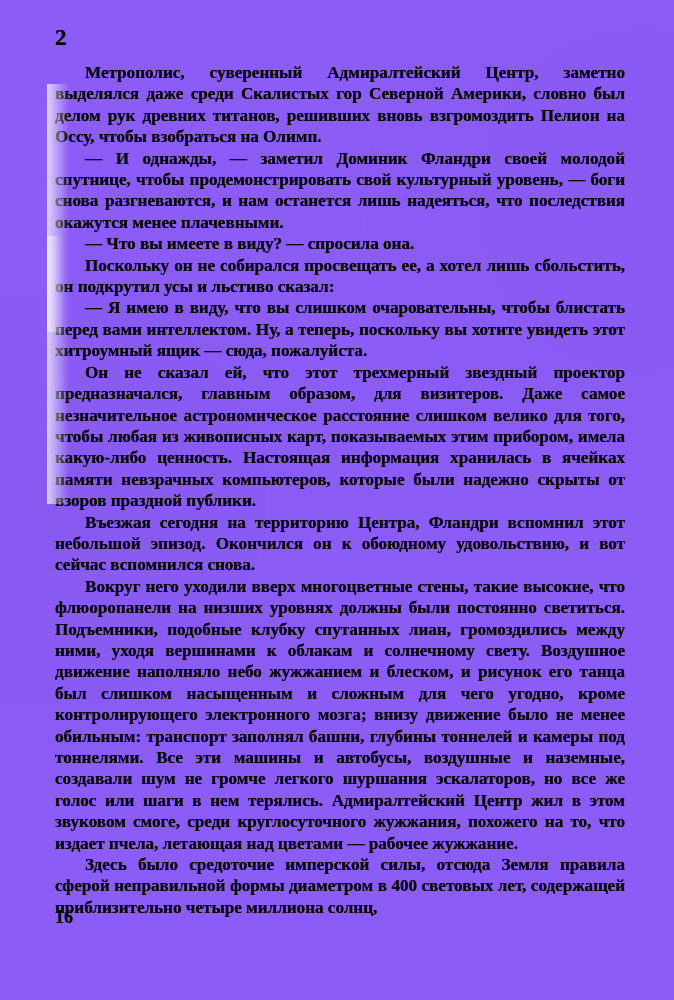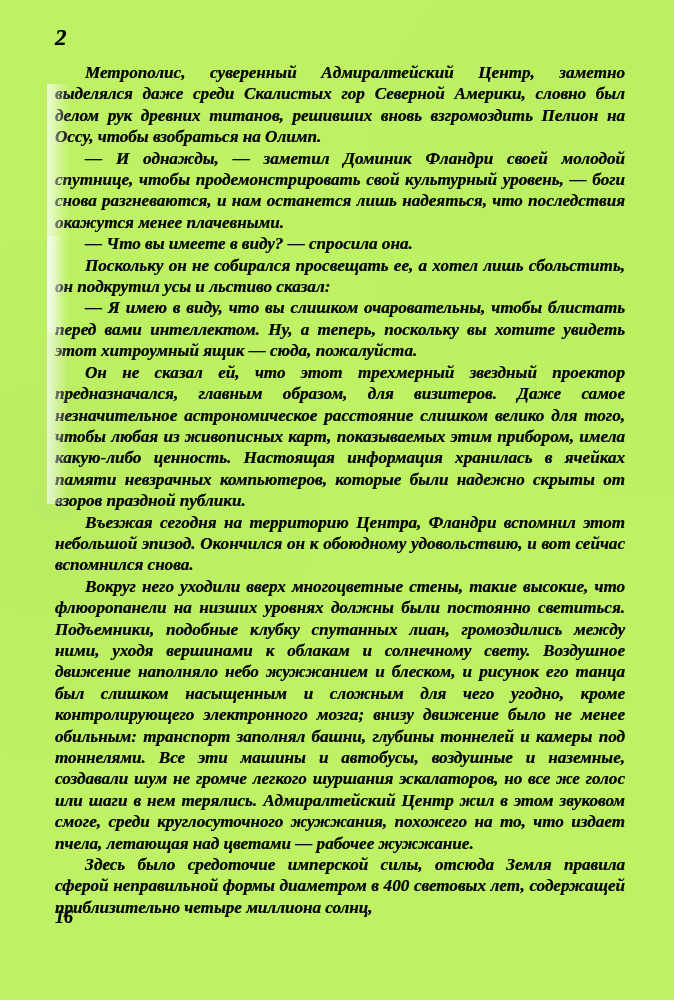--- a/index.html
+++ b/index.html
@@ -11,22 +11,21 @@
     width: 674px;
     height: 1000px;
     position: relative;
     overflow: hidden;
     font-family: "Liberation Serif", "DejaVu Serif", serif;
   }
 
   #page {
     position: absolute;
     inset: 0;
-    background: #bef264;
-    font-style: italic;
+    background: #8b5cf6;
   }
 
   
   #scan-noise {
     position: absolute;
     inset: 0;
     pointer-events: none;
     background:
       radial-gradient(ellipse 60% 40% at 8% 50%, rgba(0,0,0,0.022), rgba(0,0,0,0) 70%),
       radial-gradient(ellipse 70% 50% at 95% 20%, rgba(0,0,0,0.012), rgba(0,0,0,0) 70%);

